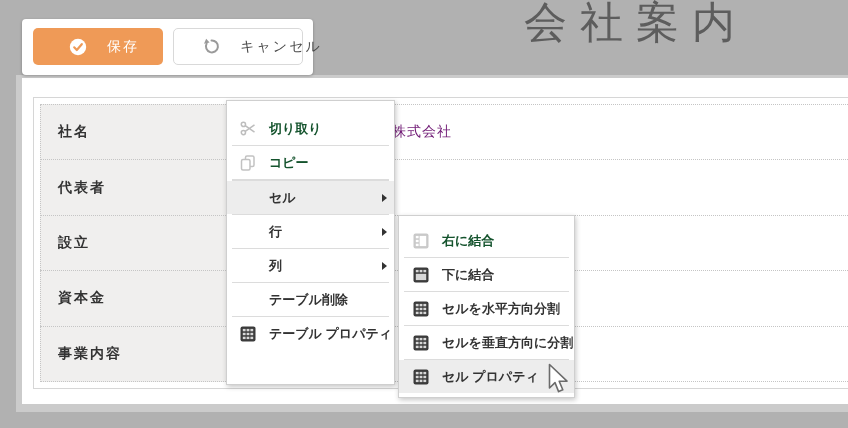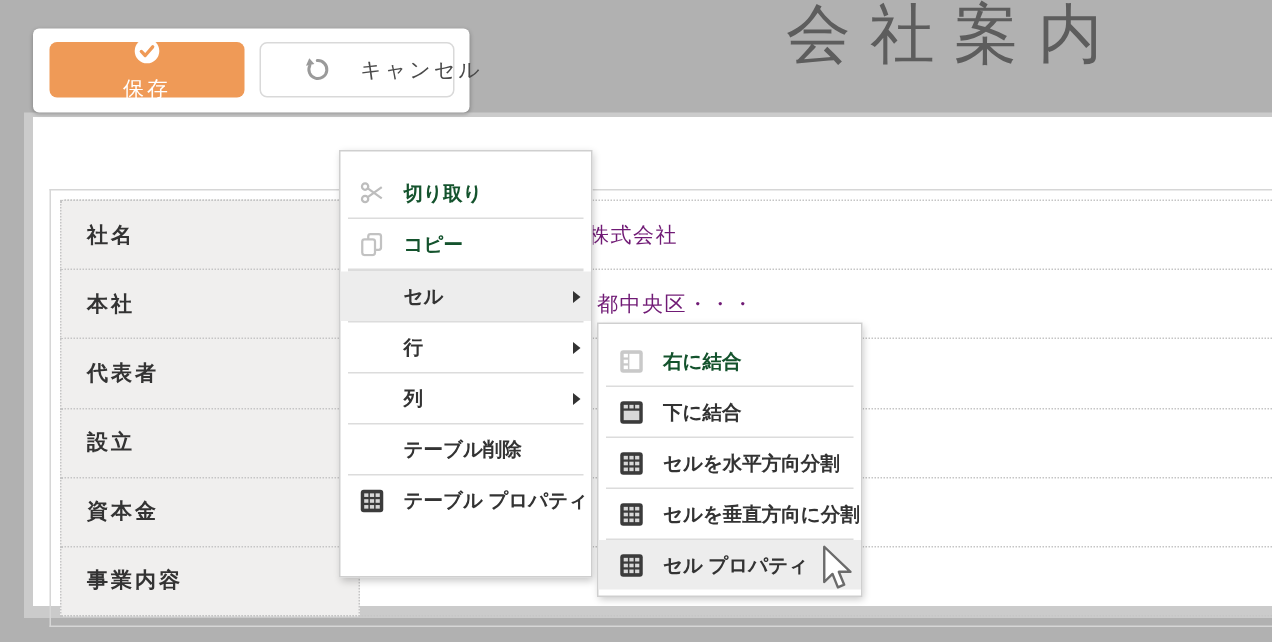--- a/index.html
+++ b/index.html
@@ -13,26 +13,26 @@
 
   
   .page-title{position:absolute;left:524px;top:-6px;font-size:43px;letter-spacing:13px;
     color:#5d5d5d;z-index:3;white-space:nowrap;}
 
   
   .toolbar{position:absolute;left:22px;top:19px;width:291px;height:56px;background:#fff;
     border-radius:4px;box-shadow:0 1px 3px rgba(0,0,0,.28);z-index:6;}
   .btn{position:absolute;top:9px;height:37px;border-radius:5px;display:flex;align-items:center;
     justify-content:center;gap:8px;font-size:14px;letter-spacing:2px;cursor:pointer;box-sizing:border-box;}
-  .btn-save{left:11px;width:130px;background:#ef9a57;color:#fff;flex-direction:column;}
+  .btn-save{left:11px;width:130px;background:#ef9a57;color:#fff;}
   .btn-cancel{left:151px;width:130px;background:#fff;border:1px solid #d9d9d9;color:#4a4a4a;padding-left:36px;}
 
   
   .tbl{position:absolute;left:33px;top:97px;right:0;height:292px;border:1px solid #d6d6d6;
-    border-right:none;box-sizing:border-box;z-index:3;margin-top:29px;}
+    border-right:none;box-sizing:border-box;z-index:3;}
   .hdr-col{position:absolute;left:6px;top:6px;width:200px;height:278px;background:#f0efee;
     border:1px dotted #c5c5c5;box-sizing:border-box;}
   .rows{position:absolute;left:6px;top:6px;right:0;height:278px;display:flex;flex-direction:column;
     border-top:1px dotted #c5c5c5;border-bottom:1px dotted #c5c5c5;box-sizing:border-box;}
   .trow{flex:1 1 0;position:relative;display:flex;align-items:center;border-bottom:1px dotted #c5c5c5;}
   .trow:last-child{border-bottom:none;}
   .hdr-label{padding-left:18px;width:182px;font-size:14px;font-weight:600;letter-spacing:2px;color:#333;}
   .cell-text{position:absolute;font-size:14px;color:#701a75;letter-spacing:1px;white-space:nowrap;}
   .c-row0{left:352px;} .c-row1{left:358px;}
 
@@ -65,24 +65,20 @@
   <div class="main-panel"></div>
 
   <div class="tbl">
     <div class="hdr-col"></div>
     <div class="rows">
       <div class="trow">
         <span class="hdr-label">社名</span>
         <span class="cell-text c-row0">株式会社</span>
       </div>
       <div class="trow">
-        <span class="hdr-label">本社</span>
-        <span class="cell-text c-row1">都中央区・・・</span>
-      </div>
-      <div class="trow">
         <span class="hdr-label">代表者</span>
       </div>
       <div class="trow">
         <span class="hdr-label">設立</span>
       </div>
       <div class="trow">
         <span class="hdr-label">資本金</span>
       </div>
       <div class="trow">
         <span class="hdr-label">事業内容</span>

